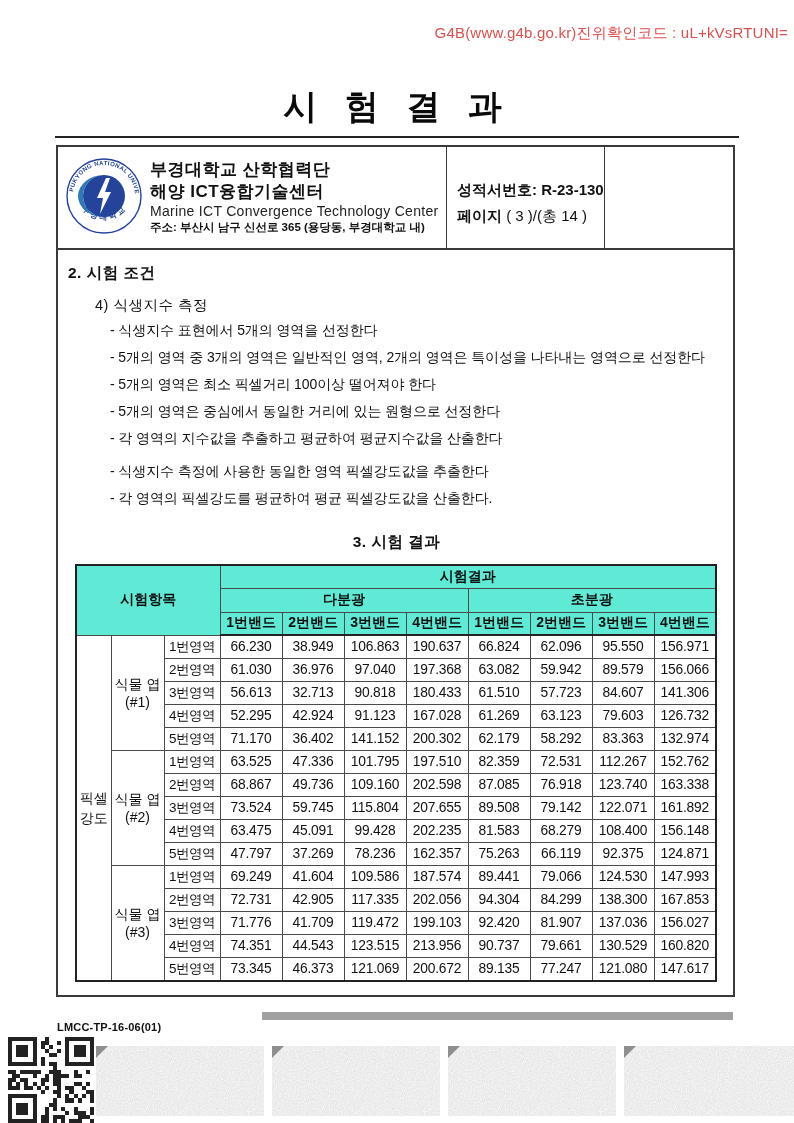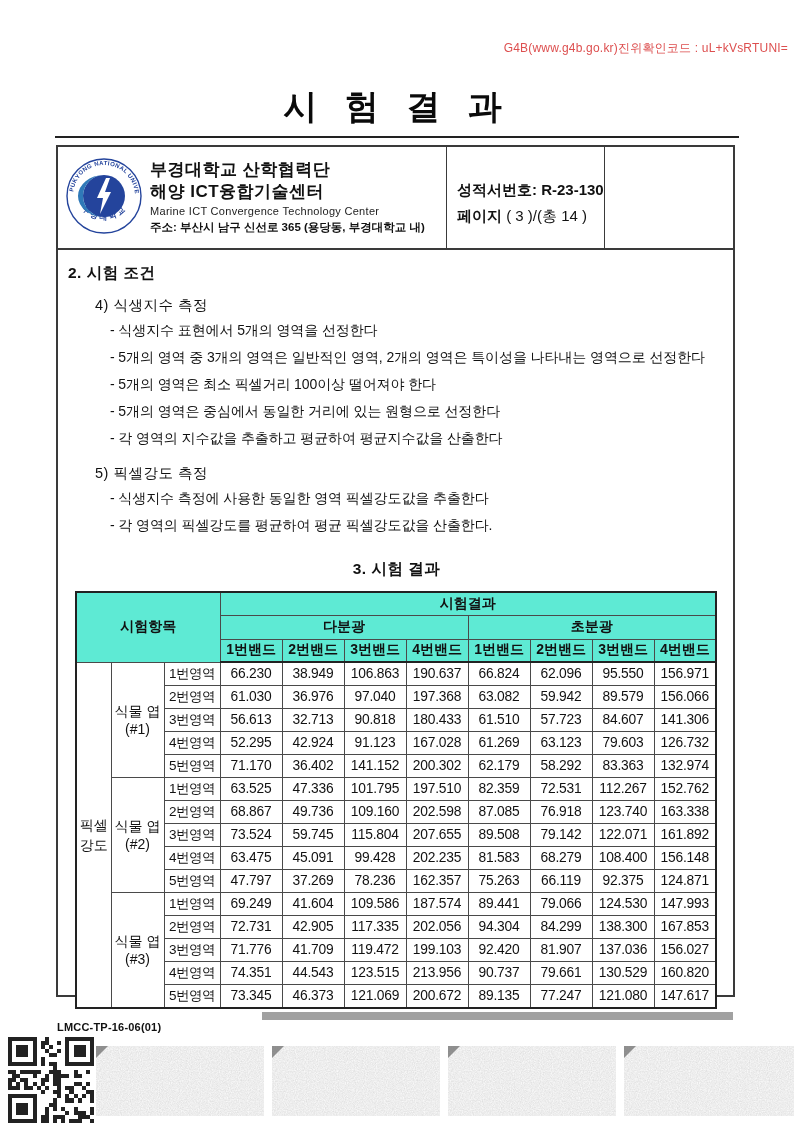--- a/index.html
+++ b/index.html
@@ -1,39 +1,39 @@
 <!DOCTYPE html>
 <html><head>
 <meta charset="utf-8">
 <style>
   * { margin:0; padding:0; box-sizing:border-box; }
   html,body { background:#fff; }
   body { font-family:"Liberation Sans","DejaVu Sans",sans-serif; color:#111; }
   .page { position:relative; width:794px; height:1123px; background:#fff; overflow:hidden; margin:0 auto; }
 
   
-  .verify-code { position:absolute; top:40px; right:6px; font-size:12px; color:#dd4f4f; letter-spacing:0.2px; }
+  .verify-code { position:absolute; top:24px; right:6px; font-size:15px; color:#dd4f4f; letter-spacing:0.2px; }
 
   
   .doc-title { position:absolute; top:84px; left:0; width:100%; text-align:center;
                font-size:34px; font-weight:bold; letter-spacing:9px; color:#0a0a0a; }
   .title-rule { position:absolute; top:136px; left:55px; width:684px; border-top:2px solid #222; }
 
   
   .main-box { position:absolute; top:145px; left:56px; width:679px; height:852px;
               border:2px solid #3a3a3a; background:#fff; }
   .head-row { display:flex; height:103px; border-bottom:2px solid #3a3a3a; }
   .head-cell { height:100%; }
   .cell-org { flex:0 0 389px; border-right:1px solid #3a3a3a; display:flex; align-items:center; padding:6px 4px 6px 8px; }
   .cell-report { flex:0 0 157px; border-right:1px solid #3a3a3a; padding:30px 0 0 10px; font-size:15px; line-height:26px; white-space:nowrap; }
   .cell-empty { flex:1; }
   .logo-wrap { flex:0 0 78px; }
   .org-text { margin-left:6px; line-height:1; }
   .org-l1, .org-l2 { font-size:17px; font-weight:bold; line-height:22px; letter-spacing:0.5px; }
-  .org-en { font-size:11px; color:#222; line-height:16px; letter-spacing:0.3px; }
+  .org-en { font-size:14px; color:#222; line-height:16px; letter-spacing:0.3px; }
   .org-addr { font-size:11.5px; font-weight:bold; line-height:17px; }
   .org-tel { font-size:11.5px; font-weight:bold; line-height:17px; }
   .org-tel .gap { display:inline-block; width:26px; }
   .b { font-weight:bold; }
 
   
   .content { position:relative; padding:0 8px 0 10px; }
   .sec-heading { font-size:15.5px; font-weight:bold; margin-top:13px; letter-spacing:0.5px; }
   .sub-label { font-size:14.5px; margin:12px 0 2px 27px; letter-spacing:0.5px; }
   .bullet { font-size:14px; line-height:27px; margin-left:42px; white-space:nowrap; letter-spacing:-0.1px; }
@@ -121,21 +121,20 @@
       <div id="sec2-items">
           <div class="sub-block">
             <div class="sub-label">4) 식생지수 측정</div>
             <div class="bullet">- 식생지수 표현에서 5개의 영역을 선정한다</div>
             <div class="bullet">- 5개의 영역 중 3개의 영역은 일반적인 영역, 2개의 영역은 특이성을 나타내는 영역으로 선정한다</div>
             <div class="bullet">- 5개의 영역은 최소 픽셀거리 100이상 떨어져야 한다</div>
             <div class="bullet">- 5개의 영역은 중심에서 동일한 거리에 있는 원형으로 선정한다</div>
             <div class="bullet">- 각 영역의 지수값을 추출하고 평균하여 평균지수값을 산출한다</div>
           </div>
           <div class="sub-block second">
-            <div class="sub-label">5) 픽셀강도 측정</div>
             <div class="bullet">- 식생지수 측정에 사용한 동일한 영역 픽셀강도값을 추출한다</div>
             <div class="bullet">- 각 영역의 픽셀강도를 평균하여 평균 픽셀강도값을 산출한다.</div>
           </div>
         </div>
 
       <div class="sec-heading sec3-heading">3. 시험 결과</div>
 
       <table class="results">
         <colgroup>
           <col style="width:35px">

